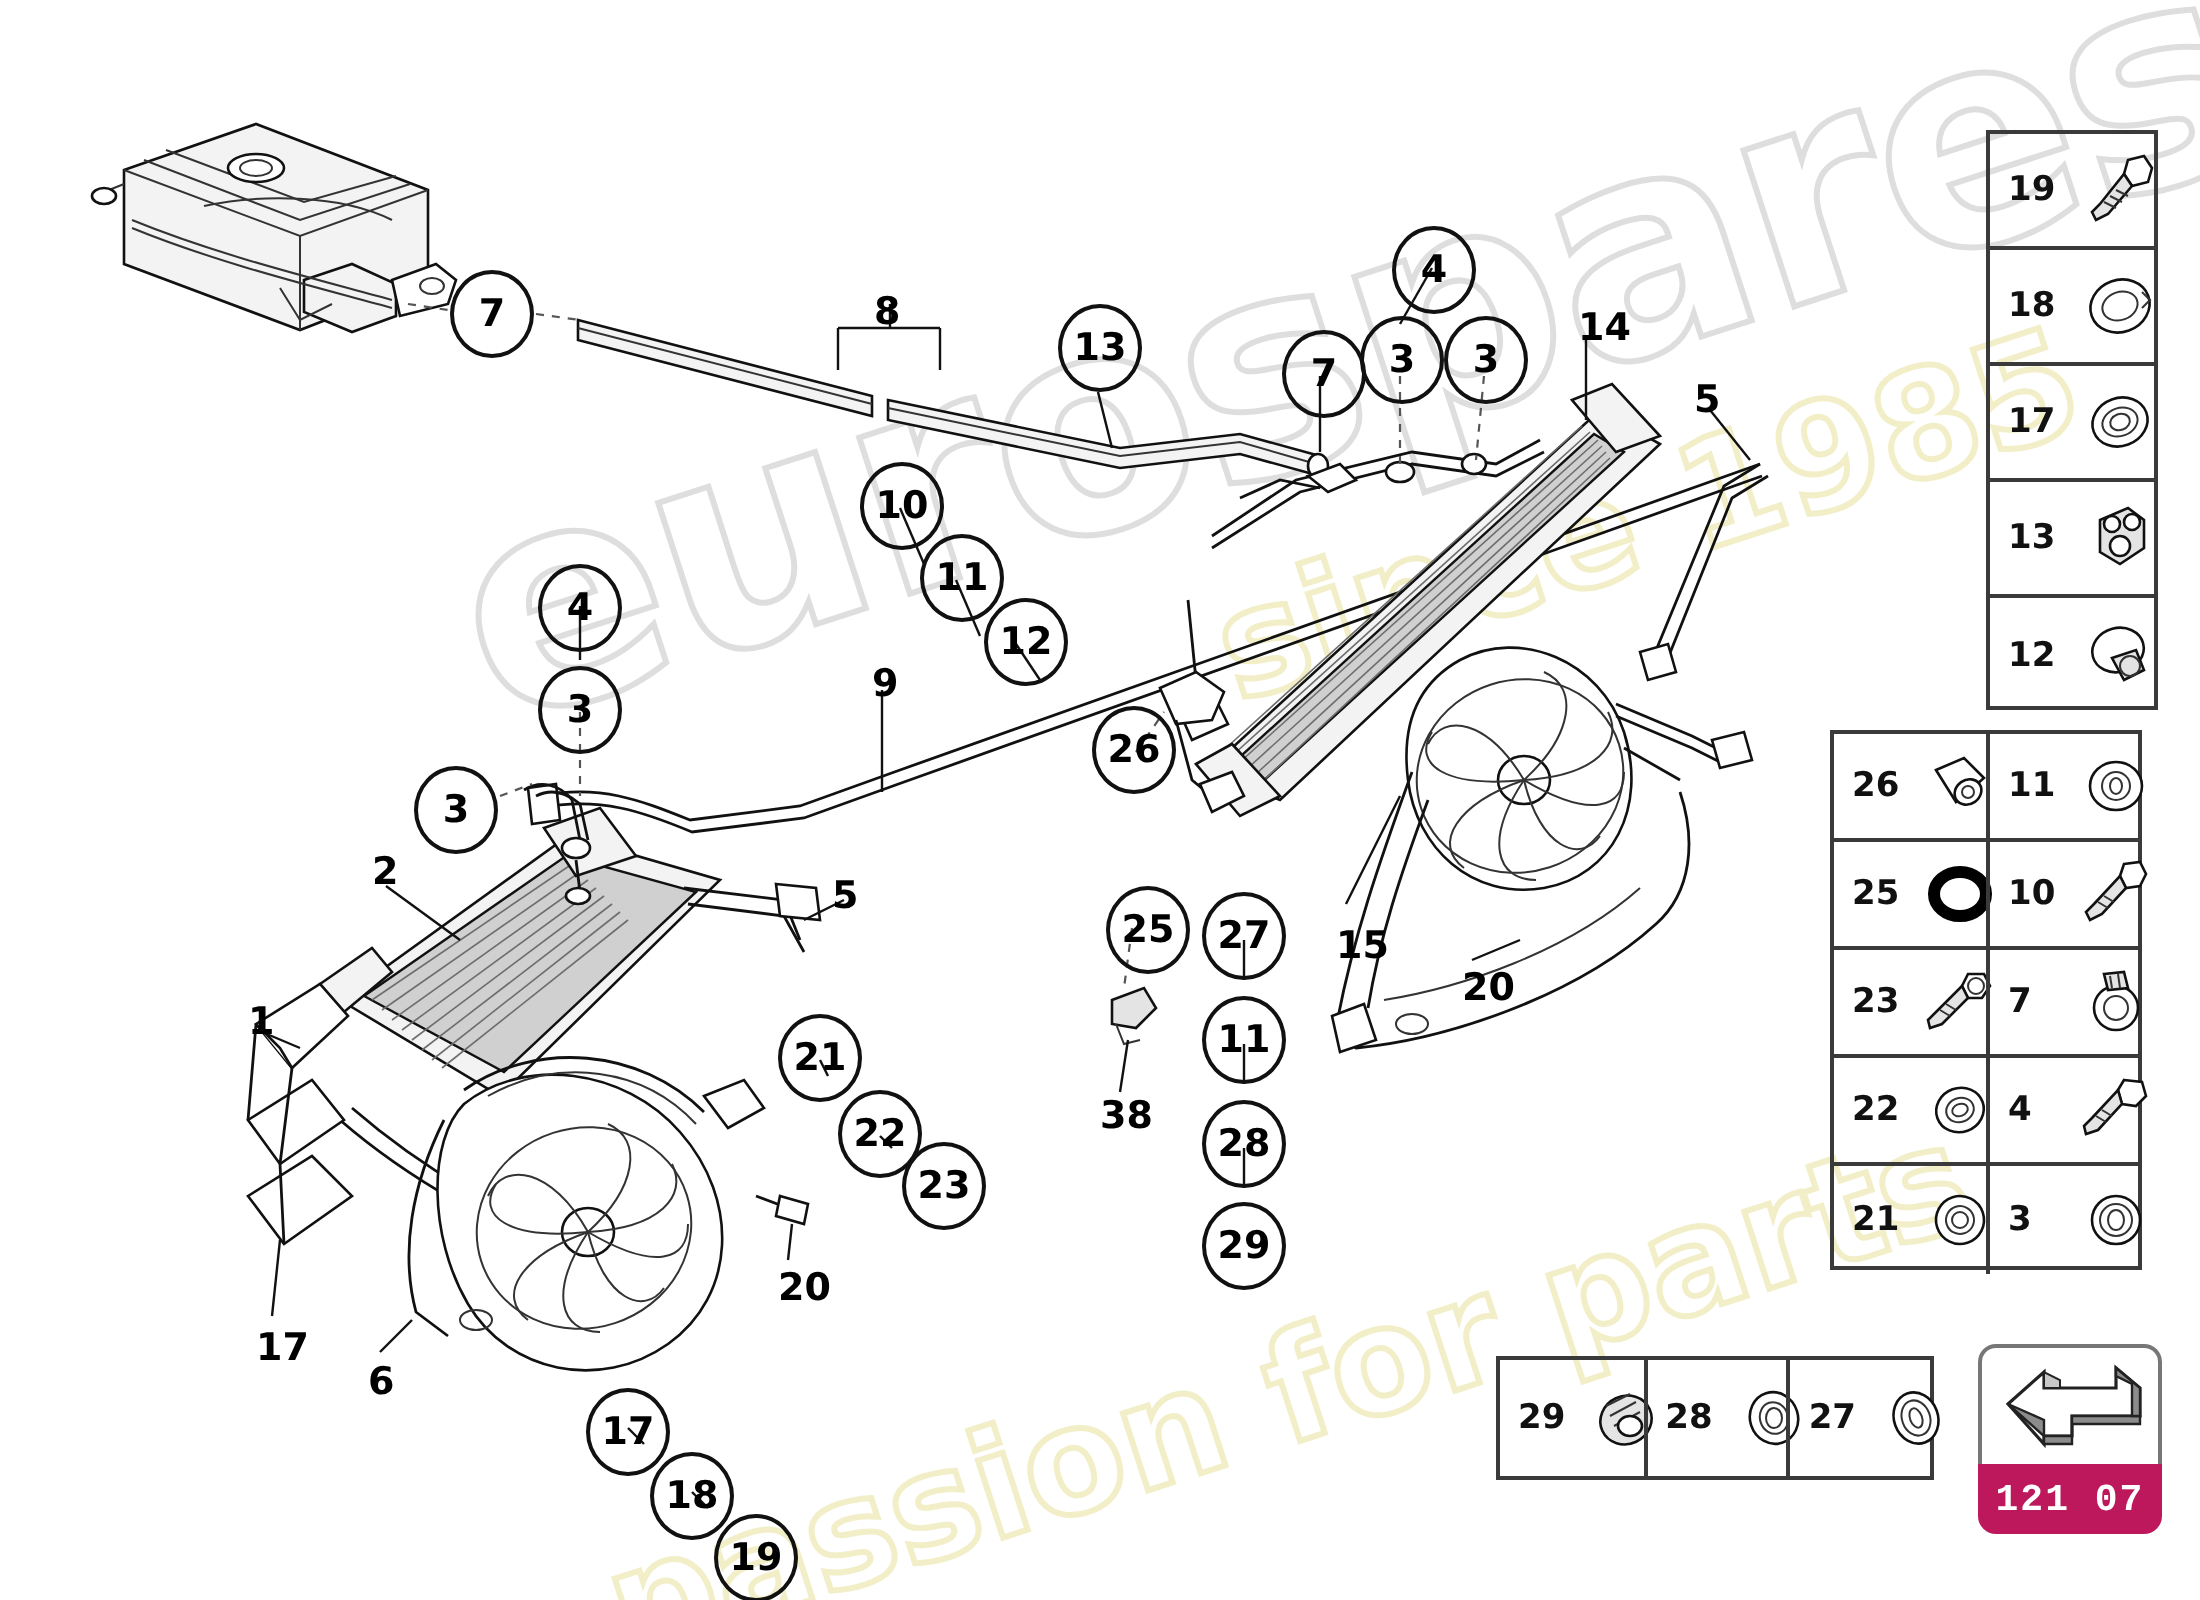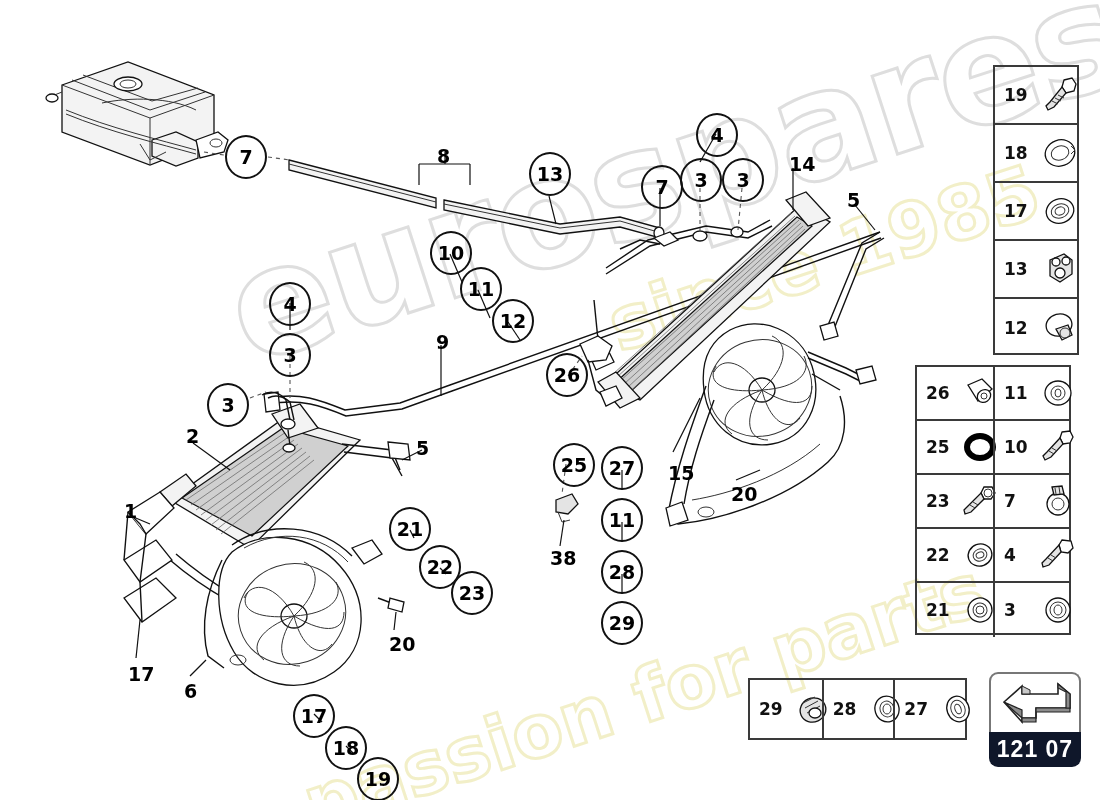--- a/index.html
+++ b/index.html
@@ -60,25 +60,25 @@
 
   
   #plate{position:absolute;}
   #plate .top{
     background:#fff;border:2px solid #777;border-bottom:none;
     border-radius:9px 9px 0 0;
     display:flex;align-items:center;justify-content:center;
     box-sizing:border-box;
   }
   #plate .bot{
-    background:#0f172a;color:#fff;
+    background:#be185d;color:#fff;
     border-radius:0 0 9px 9px;
     display:flex;align-items:center;justify-content:center;
-    font-size:23px;font-weight:bold;letter-spacing:1px;
-    font-family:Liberation Sans, sans-serif;
+    font-size:19px;font-weight:bold;letter-spacing:1px;
+    font-family:Liberation Mono, monospace;
     box-sizing:border-box;
   }
 
   svg{display:block;}
   .ln{stroke:#111;stroke-width:1.4;fill:none;}
   .lnthin{stroke:#333;stroke-width:1;fill:none;}
   .leader{stroke:#111;stroke-width:1.2;fill:none;}
   .dash{stroke:#555;stroke-width:1.1;fill:none;stroke-dasharray:4 4;}
   .fillpale{fill:#f3f3f3;stroke:#111;stroke-width:1.3;}
   .fillmid{fill:#e4e4e4;stroke:#111;stroke-width:1.3;}

